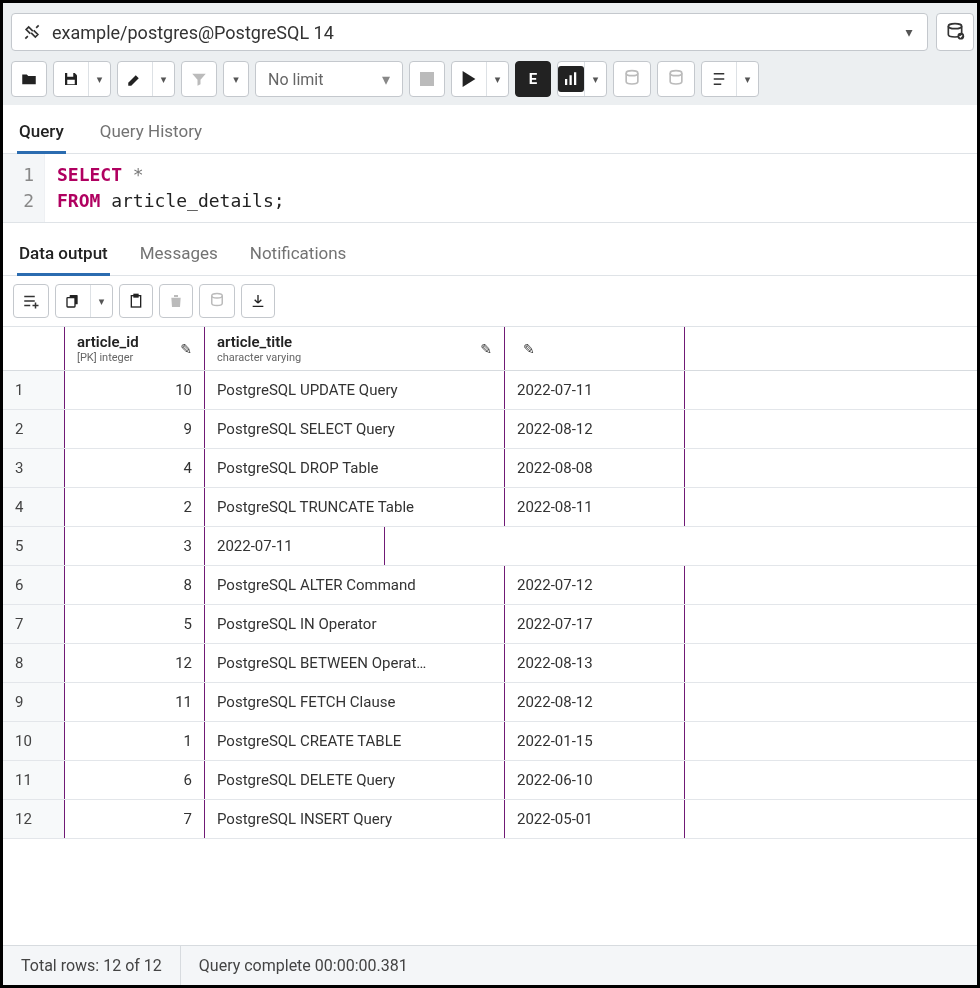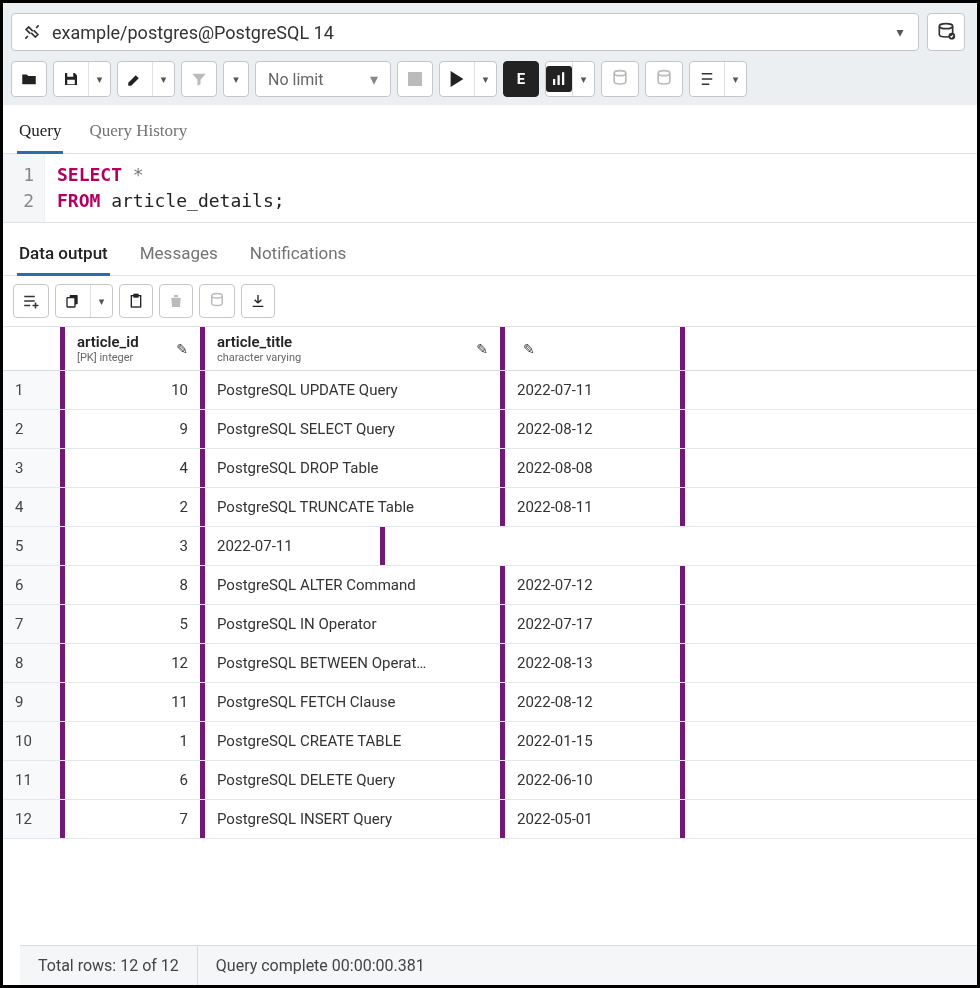--- a/index.html
+++ b/index.html
@@ -6,21 +6,21 @@
 body {
   font-family: -apple-system, BlinkMacSystemFont, "Segoe UI", Roboto, Arial, sans-serif;
   background: #fff;
   width: 980px;
   height: 988px;
   border: 3px solid #000;
   overflow: hidden;
   color: #222;
   font-size: 14px;
 }
-.outer { padding: 6px 12px 0 8px; background:#eceff1; }
+.outer { padding: 6px 3px 0 8px; background:#eceff1; }
 .topbar {
   display: flex;
   align-items: center;
   gap: 8px;
   padding: 4px 0;
 }
 .conn-box {
   display: flex;
   align-items: center;
   flex: 1;
@@ -45,57 +45,56 @@
   flex-wrap: nowrap;
 }
 .tbtn {
   height:36px; min-width:36px; background:#fff; border:1px solid #c4c8cd;
   border-radius:4px; display:flex; align-items:center; justify-content:center;
   padding: 0 8px; color:#333;
 }
 .tbtn.split { padding:0; }
 .tbtn.split .main { width:34px; display:flex; align-items:center; justify-content:center; }
 .tbtn.split .dd { width:22px; display:flex; align-items:center; justify-content:center; border-left:1px solid #dde1e5; height:100%; font-size:11px; color:#555;}
-.tbtn.nolimit { width:136px; color:#666; font-size:16px; justify-content:space-between; padding:0 12px;text-align:center; }
+.tbtn.nolimit { width:148px; color:#666; font-size:16px; justify-content:space-between; padding:0 12px;text-align:center; }
 .tbtn.disabled { color:#aaa; }
 .whitearea { background:#fff; }
 .tabs {
-  display:flex; gap:24px; padding: 10px 0 0 14px; border-bottom:1px solid #dfe3e7;
+  display:flex; gap:32px; padding: 10px 0 0 14px; border-bottom:1px solid #dfe3e7;
   font-size:17px;
-  font-family:Liberation Serif, serif;
 }
 .tab { padding:6px 2px 10px 2px; color:#737373; cursor:pointer; }
 .tab.active { color:#222; border-bottom:3px solid #2b6cb0; margin-bottom:-1px; font-weight:500;}
 .editor { display:flex; font-family: "Consolas","Menlo",monospace; font-size:18px; }
 .gutter { background:#f4f6f8; color:#888; text-align:right; padding:8px 10px; line-height:26px; min-width:42px; border-right:1px solid #eef0f3;}
 .code { padding:8px 12px; line-height:26px; }
 .kw { color:#b00060; font-weight:bold; }
 .star { color:#777; }
 .restabs {
   display:flex; gap:28px; padding: 14px 14px 0 14px; border-top:1px solid #dfe3e7;
   border-bottom:1px solid #dfe3e7; font-size:17px;
 }
 .rtoolbar { display:flex; gap:6px; padding:8px 10px; border-bottom:1px solid #dfe3e7; background:#fff;}
 .rtoolbar .tbtn { height:34px; min-width:34px; }
 .grid { display:block; }
 .grow { display:flex; border-bottom:1px solid #e3e6ea; }
-.cell { padding:10px 12px; border-right:5px solid #701a75; font-size:15px; color:#333; display:flex; align-items:center; overflow:hidden; white-space:nowrap; text-overflow:ellipsis;}
+.cell { padding:10px 12px; border-right:1px solid #701a75; font-size:15px; color:#333; display:flex; align-items:center; overflow:hidden; white-space:nowrap; text-overflow:ellipsis;}
 .cell.idx { width:62px; background:#f7f9fa; color:#444; justify-content:flex-start;}
 .cell.c1 { width:140px; justify-content:flex-end; }
 .cell.c2 { width:300px; }
 .cell.c3 { width:180px; }
 .hrow .cell { background:#fff; padding:6px 12px; }
 .hrow { border-bottom:1px solid #d7dbdf; }
 .hd { display:flex; flex-direction:column; flex:1; }
 .hd .n { font-weight:600; font-size:15px; color:#222;}
 .hd .t { font-size:11px; color:#666;}
 .pen { font-size:14px; color:#333; margin-left:6px; }
 .status {
   display:flex; border-top:1px solid #d7dbdf; background:#f4f6f8;
-  font-size:16px; color:#444; position:absolute; bottom:3px; left:20px; right:3px;
+  font-size:16px; color:#444; position:absolute; bottom:3px; left:3px; right:3px;
   height:40px; align-items:center;
 }
 .status .seg { padding:0 18px; border-right:1px solid #d7dbdf; height:100%; display:flex; align-items:center;}
 svg { display:block; }
 </style>
 </head>
 <body>
 
 <div class="outer">
   <div class="topbar">

